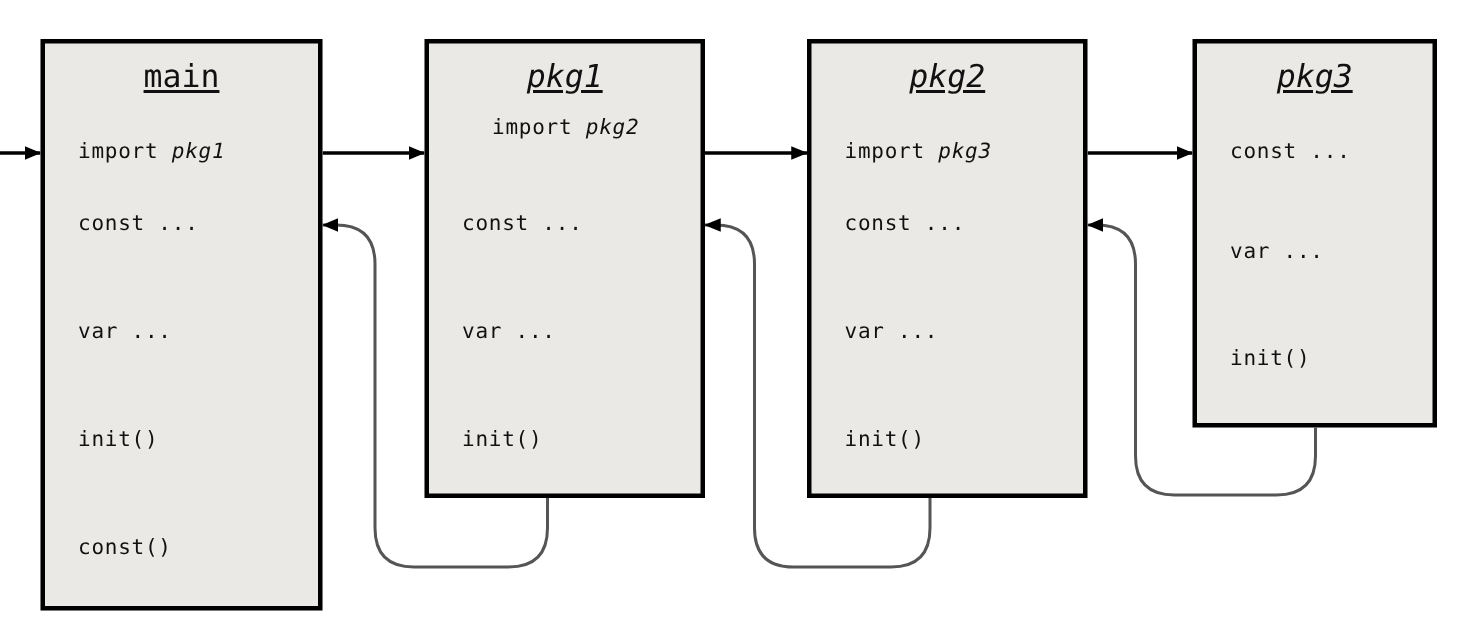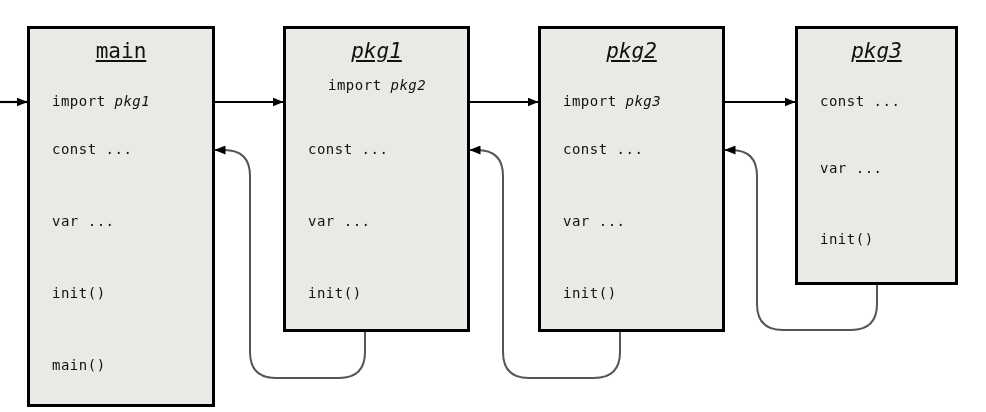--- a/index.html
+++ b/index.html
@@ -79,21 +79,21 @@
       </g>
   </svg>
 
   <div id="boxes-root">
       <div class="pkgbox" style="left: 27px; top: 26px; width: 188px; height: 381px; background: rgb(234, 233, 229); border-color: rgb(0, 0, 0);">
         <div class="box-title plain" style="top: 10px;">main</div>
         <div class="stmt" style="left: 22px; top: 64px;"><span>import </span><span class="arg">pkg1</span></div>
         <div class="stmt" style="left: 22px; top: 112px;"><span>const ...</span></div>
         <div class="stmt" style="left: 22px; top: 184px;"><span>var ...</span></div>
         <div class="stmt" style="left: 22px; top: 256px;"><span>init()</span></div>
-        <div class="stmt" style="left: 22px; top: 328px;"><span>main()</span></div>
+        <div class="stmt" style="left: 22px; top: 328px;"><span>const()</span></div>
       </div>
       <div class="pkgbox" style="left: 283px; top: 26px; width: 187px; height: 306px; background: rgb(234, 233, 229); border-color: rgb(0, 0, 0);">
         <div class="box-title" style="top: 10px;">pkg1</div>
         <div class="stmt" style="left: 22px; top: 48px; margin-left: 20px;"><span>import </span><span class="arg">pkg2</span></div>
         <div class="stmt" style="left: 22px; top: 112px;"><span>const ...</span></div>
         <div class="stmt" style="left: 22px; top: 184px;"><span>var ...</span></div>
         <div class="stmt" style="left: 22px; top: 256px;"><span>init()</span></div>
       </div>
       <div class="pkgbox" style="left: 538px; top: 26px; width: 187px; height: 306px; background: rgb(234, 233, 229); border-color: rgb(0, 0, 0);">
         <div class="box-title" style="top: 10px;">pkg2</div>

